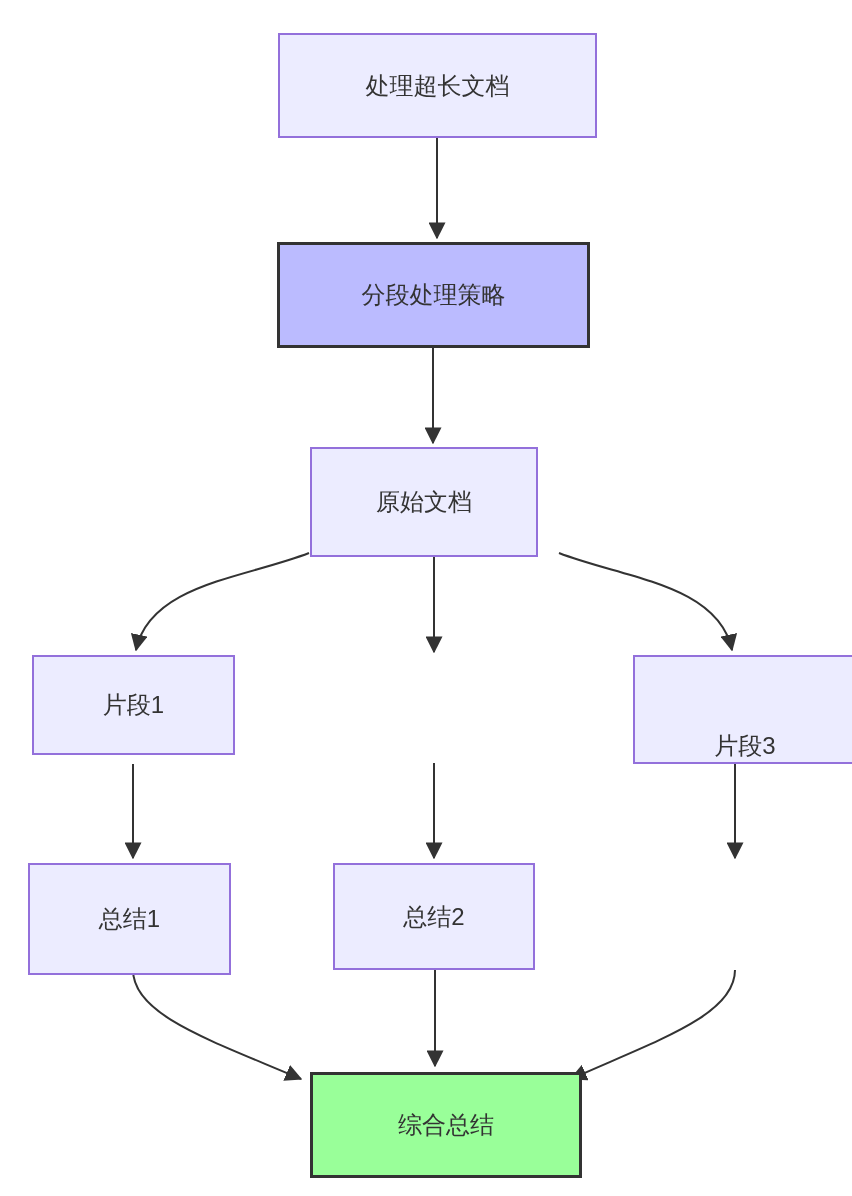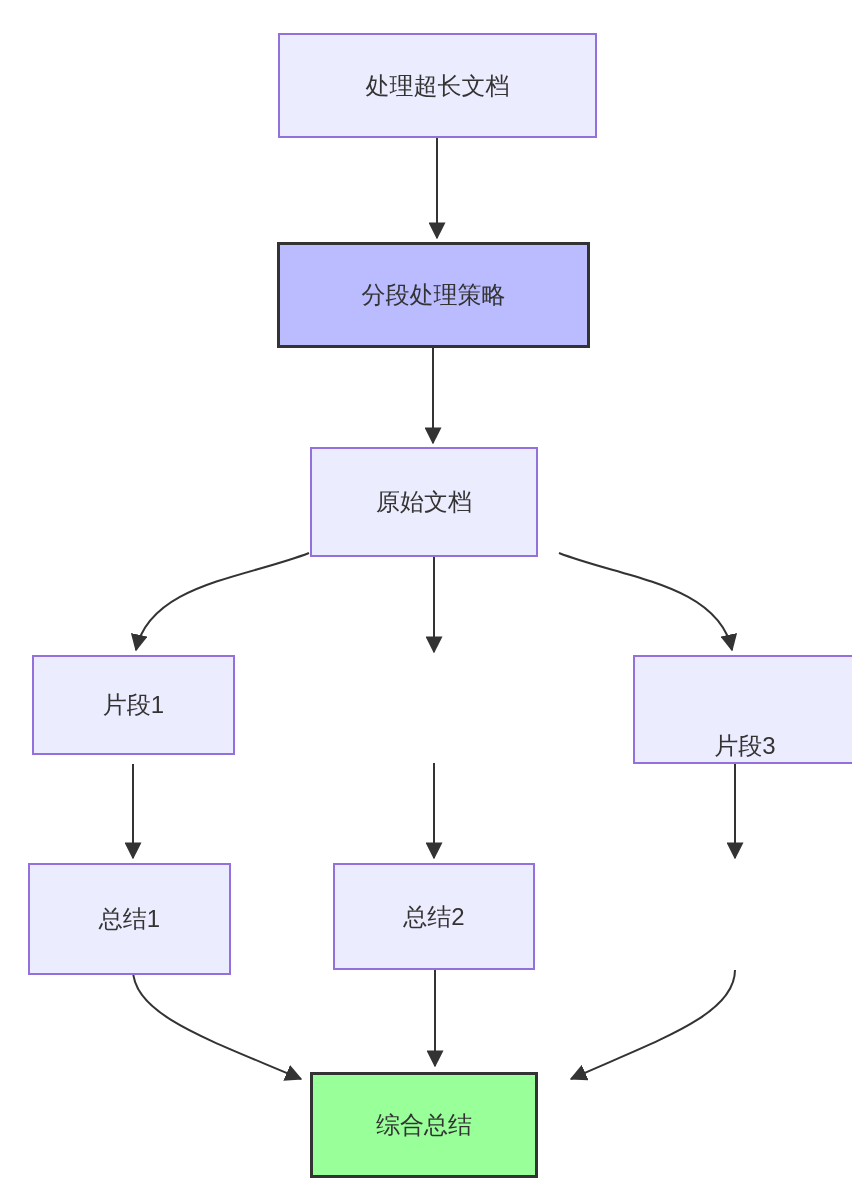--- a/index.html
+++ b/index.html
@@ -35,21 +35,21 @@
 
   .n1  { left: 278px; top: 33px;   width: 319px; height: 105px; }
   .n2  { left: 277px; top: 242px;  width: 313px; height: 106px; }
   .n3  { left: 310px; top: 447px;  width: 228px; height: 110px; }
   .n4  { left: 32px;  top: 655px;  width: 203px; height: 100px; }
   .n5  { left: 333px; top: 656px;  width: 202px; height: 107px; }
   .n6  { left: 633px; top: 655px;  width: 224px; height: 109px; align-items: flex-end; }
   .n7  { left: 16px;  top: 863px;  width: 203px; height: 112px; margin-left: 12px; }
   .n8  { left: 333px; top: 863px;  width: 202px; height: 107px; }
   .n9  { left: 633px; top: 863px;  width: 204px; height: 107px; }
-  .n10 { left: 310px; top: 1072px; width: 228px; height: 106px; }
+  .n10 { left: 310px; top: 1072px; width: 272px; height: 106px; }
 
   .edge { stroke: #333333; stroke-width: 2px; fill: none; }
 </style>
 </head>
 <body>
 
 <div class="canvas">
 
   <svg class="edges" viewBox="0 0 852 1196" xmlns="http://www.w3.org/2000/svg">
     <defs>

